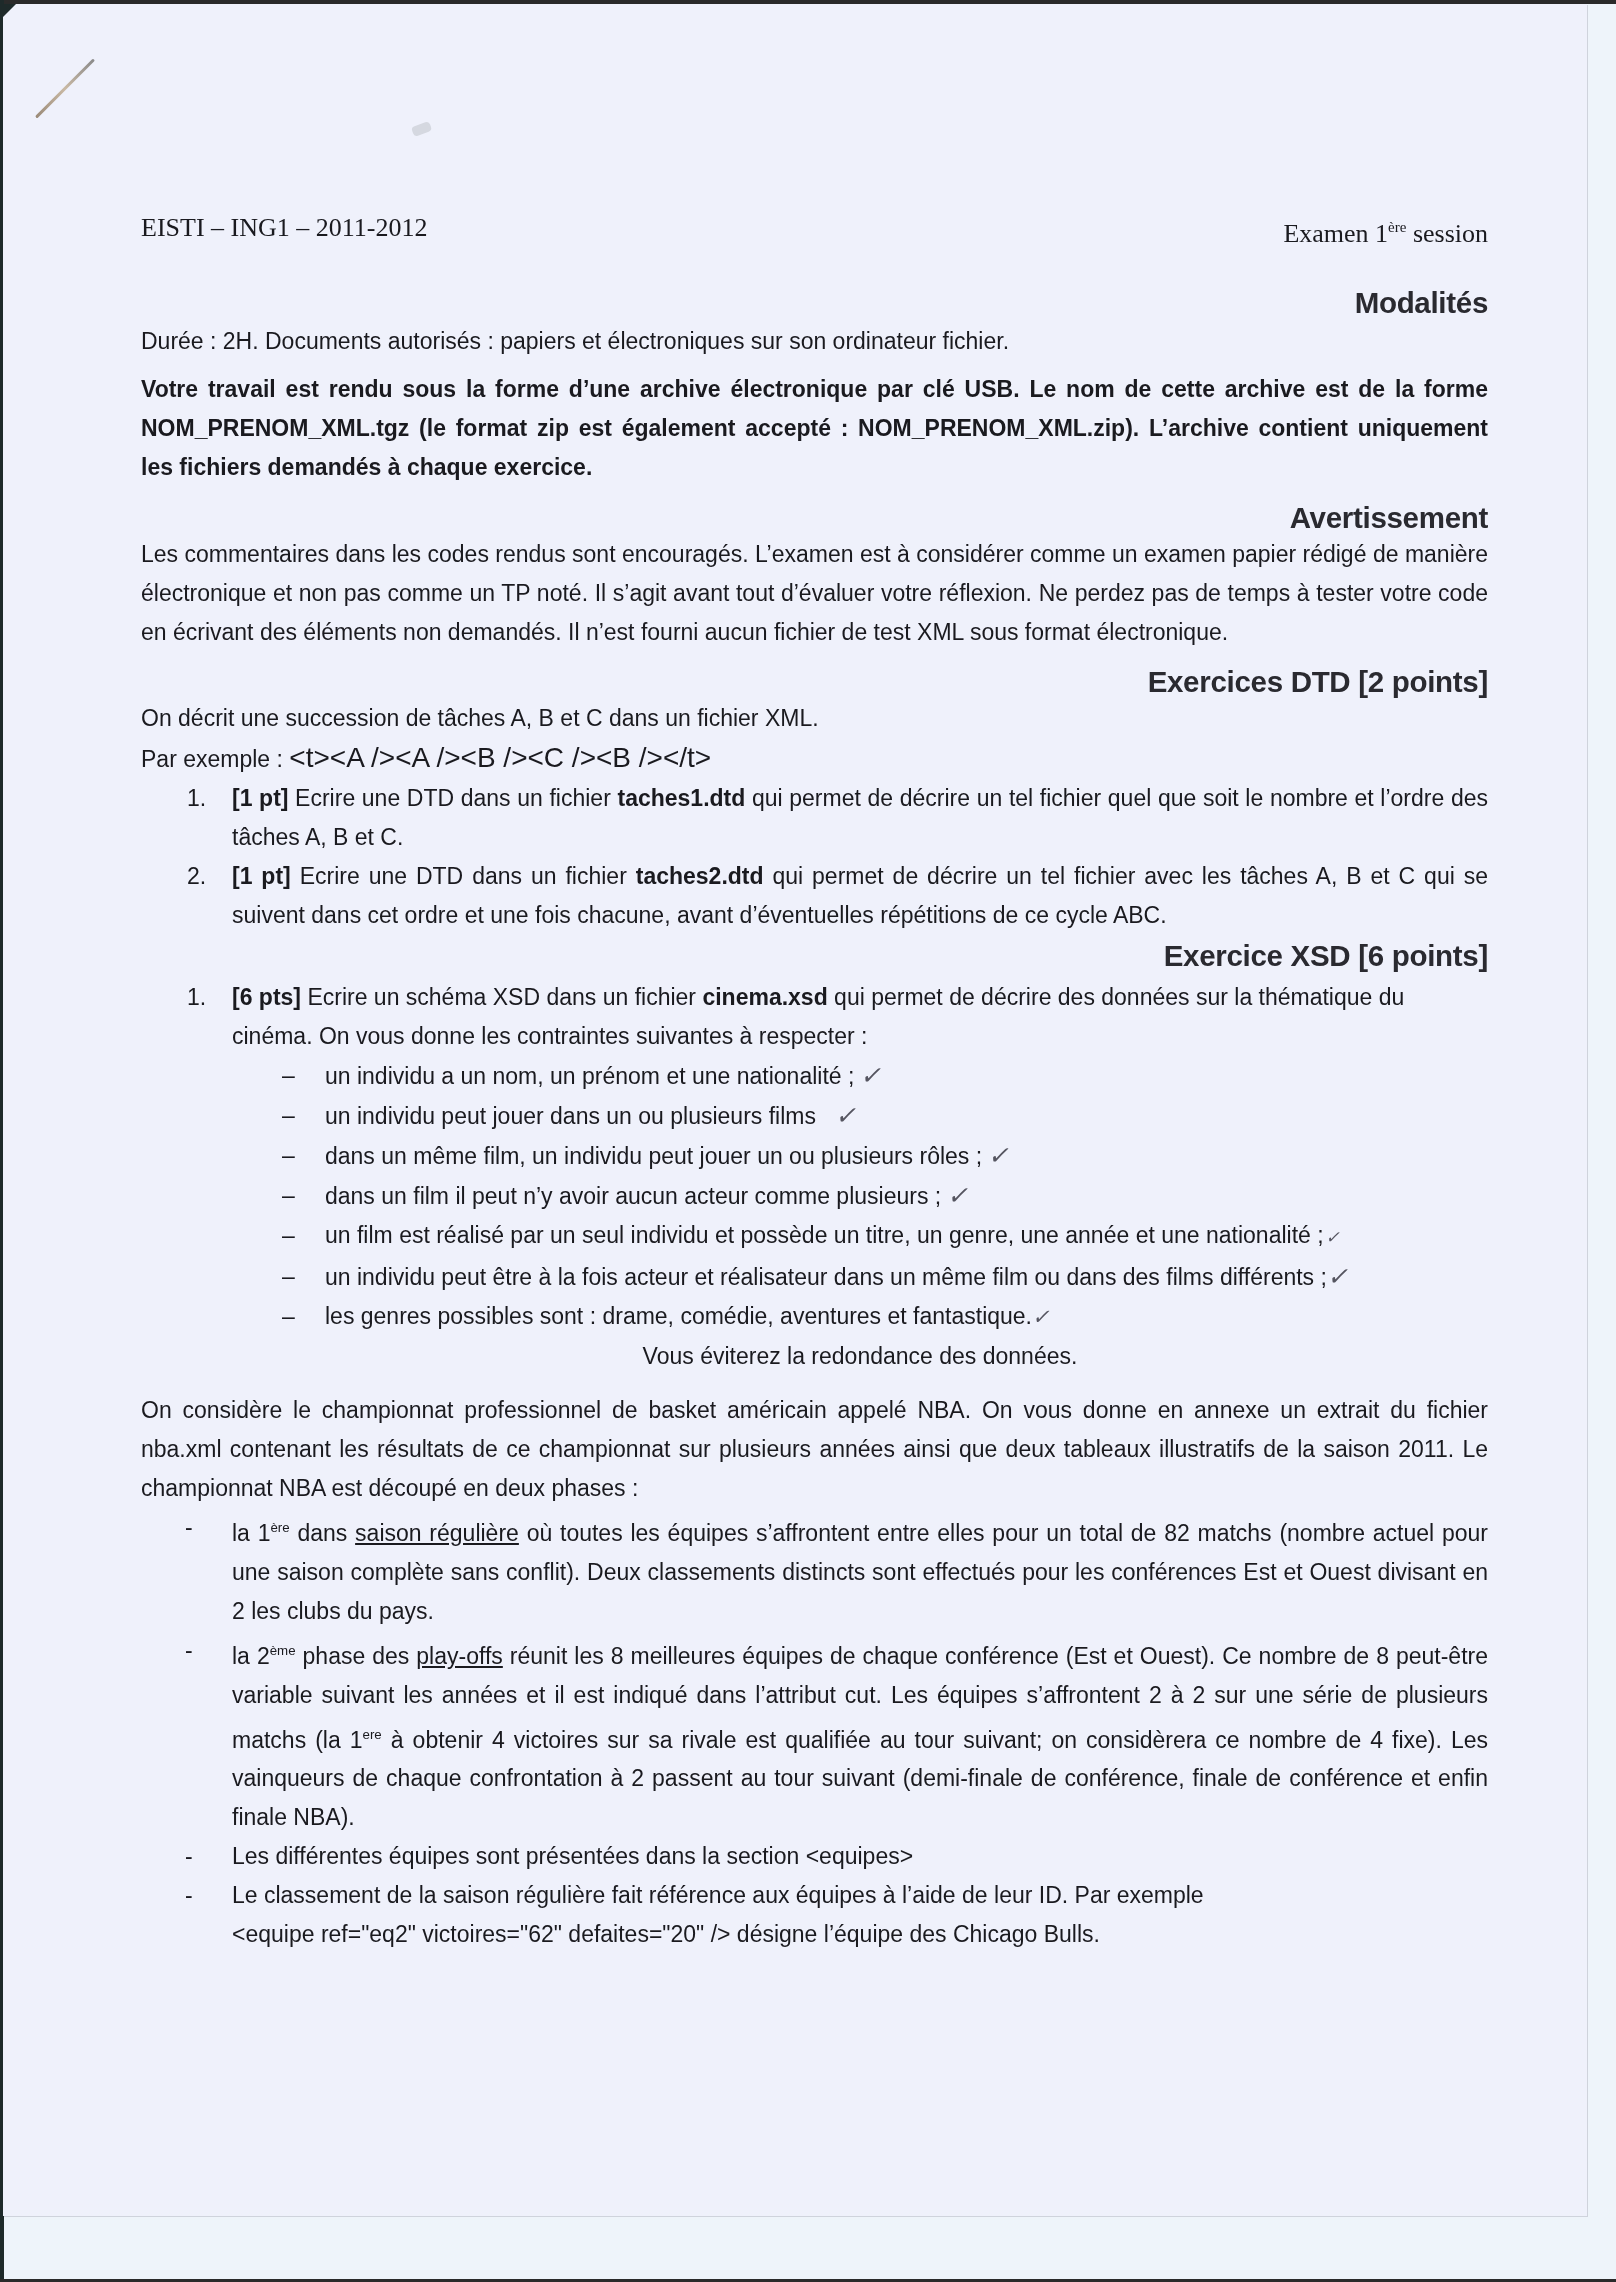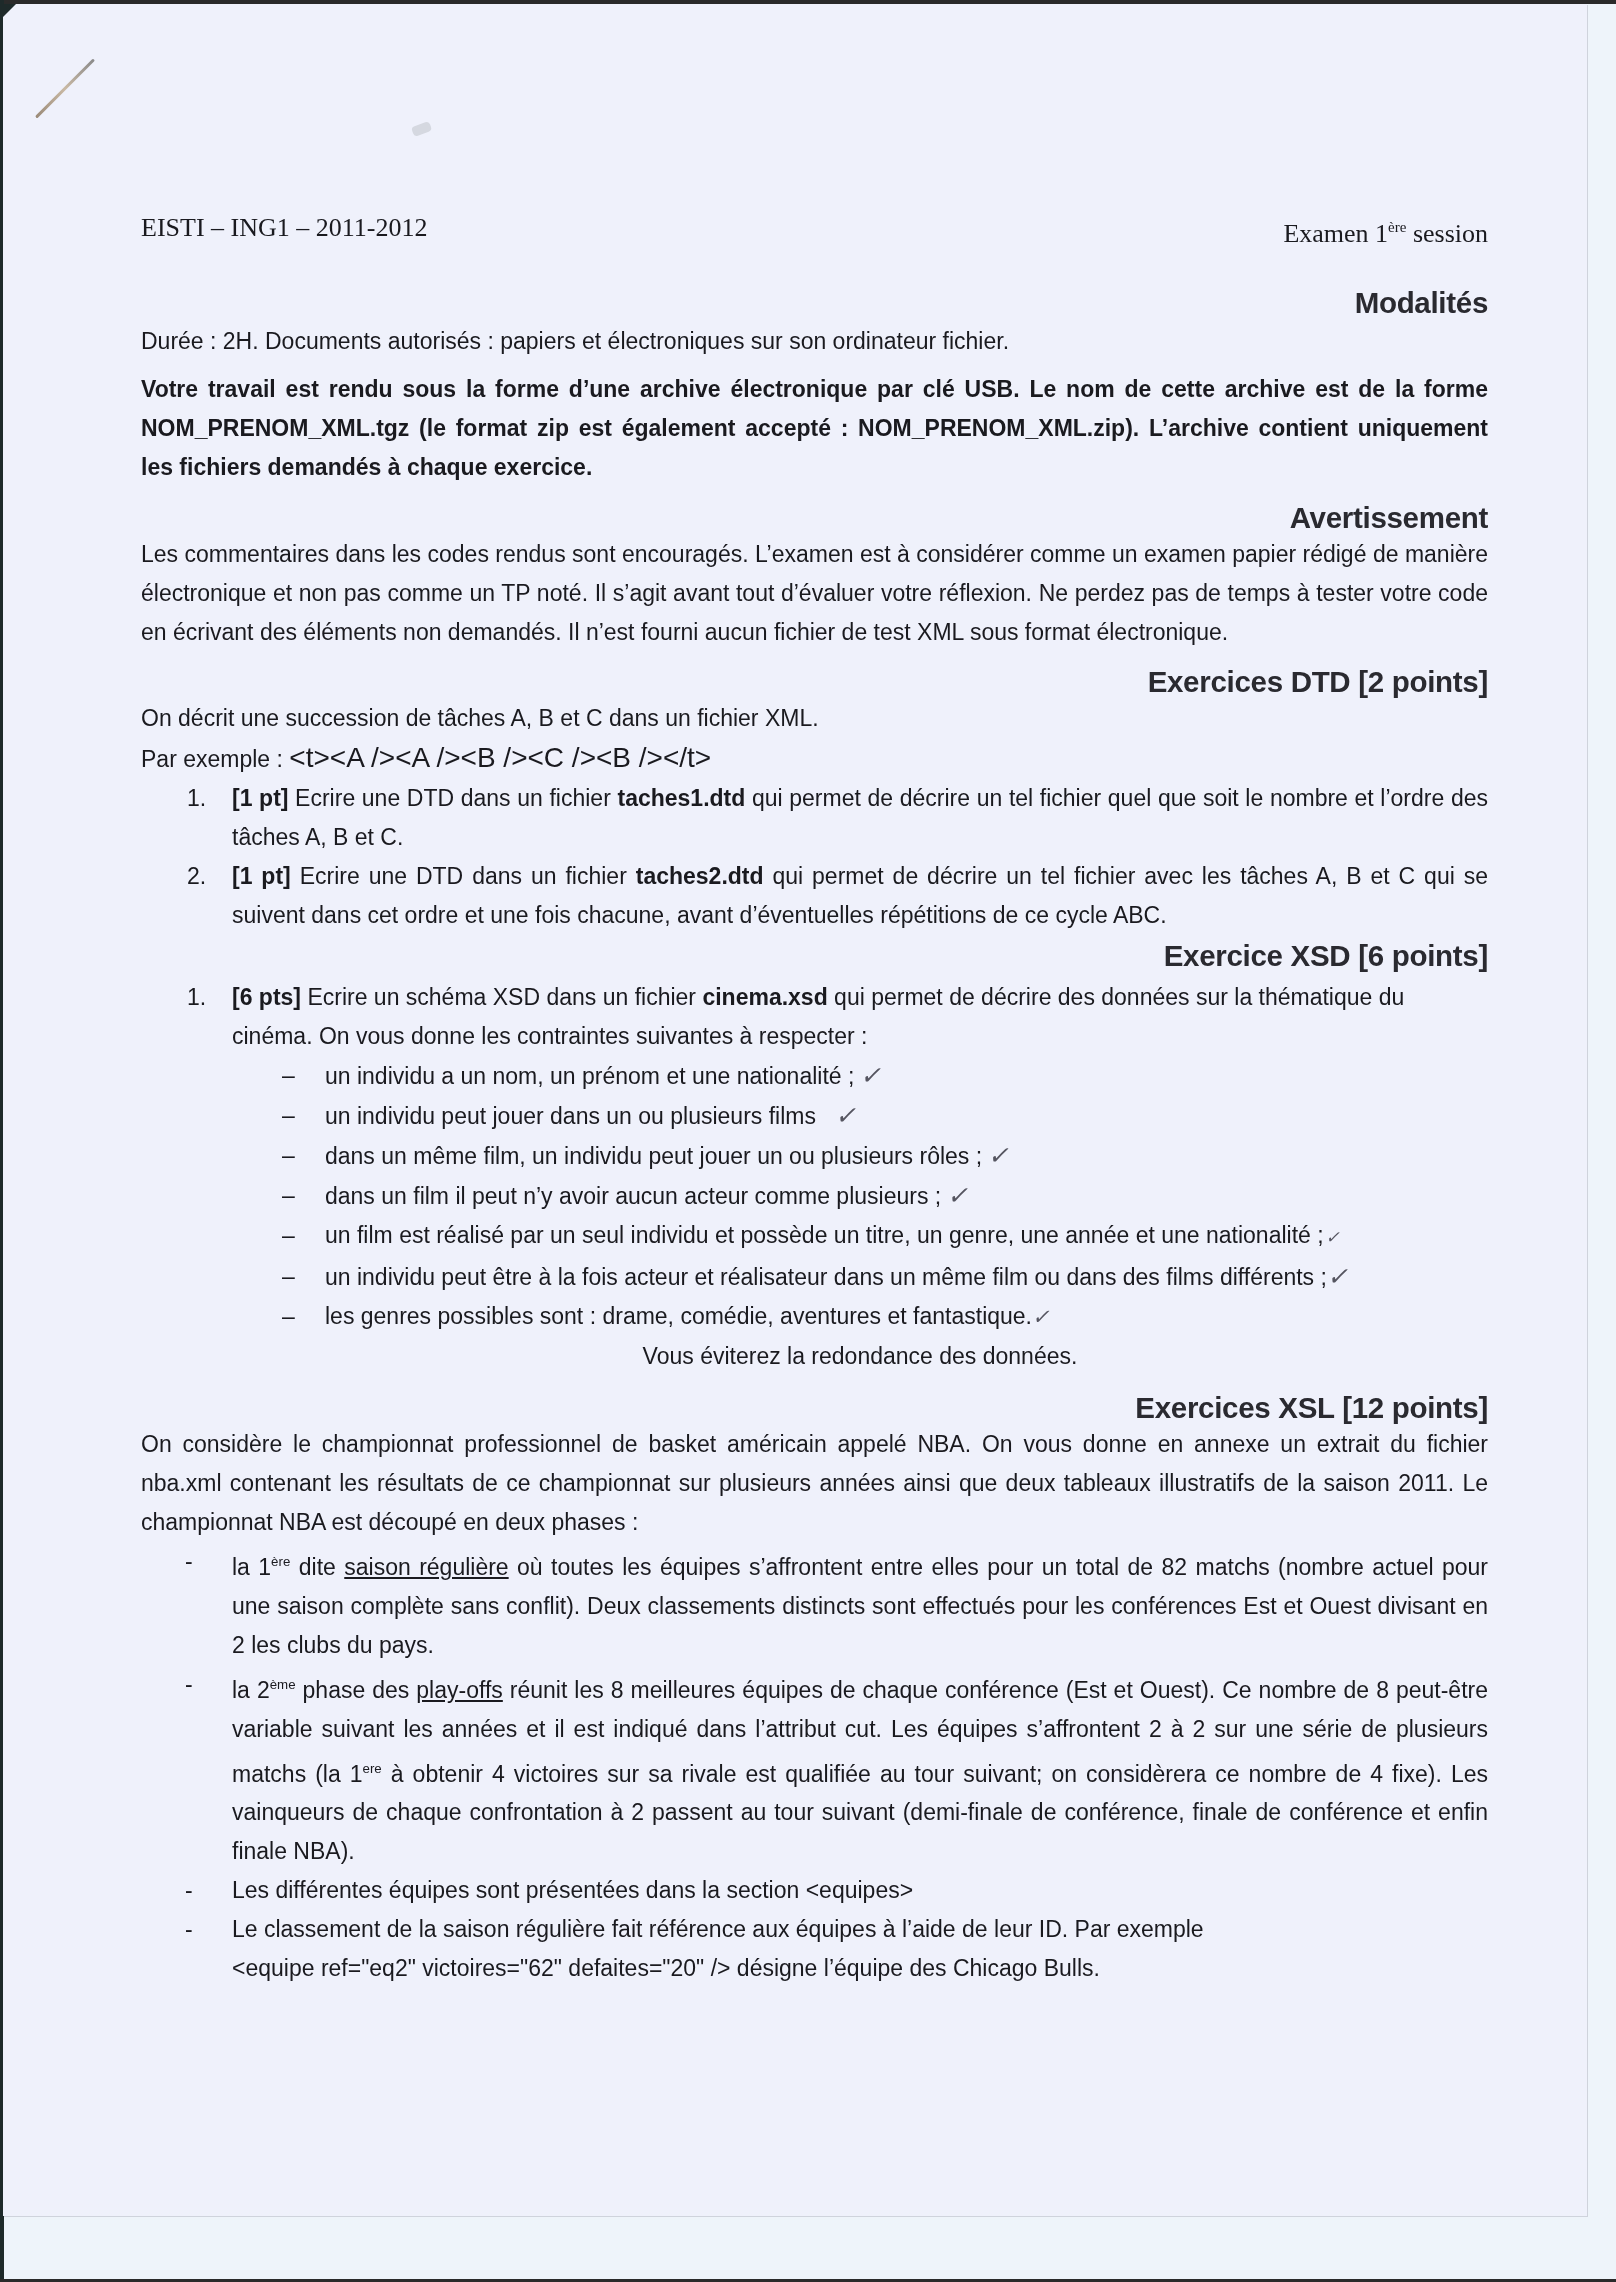--- a/index.html
+++ b/index.html
@@ -112,24 +112,23 @@
       <li><span class="marker">–</span><span>dans un même film, un individu peut jouer un ou plusieurs rôles ;</span><span class="check">✓</span></li>
       <li><span class="marker">–</span><span>dans un film il peut n’y avoir aucun acteur comme plusieurs ;</span><span class="check">✓</span></li>
       <li><span class="marker">–</span><span>un film est réalisé par un seul individu et possède un titre, un genre, une année et une nationalité ;</span><span class="check" style="font-size:17px;margin-left:1.9px;">✓</span></li>
       <li><span class="marker">–</span><span>un individu peut être à la fois acteur et réalisateur dans un même film ou dans des films différents ;</span><span class="check" style="margin-left:0;">✓</span></li>
       <li><span class="marker">–</span><span>les genres possibles sont : drame, comédie, aventures et fantastique.</span><span class="check" style="margin-left:0;font-size:21px;">✓</span></li>
     </ul>
     <p style="padding-left:91px;text-align:center;">Vous éviterez la redondance des données.</p>
   </div>
 
   <div style="margin-top:15px;">
-    <h2>Exercices XSL [12 points]</h2>
     <p class="just" style="margin-top:0;">On considère le championnat professionnel de basket américain appelé NBA. On vous donne en annexe un extrait du fichier nba.xml contenant les résultats de ce championnat sur plusieurs années ainsi que deux tableaux illustratifs de la saison 2011. Le championnat NBA est découpé en deux phases :</p>
     <ul class="bul">
-      <li><span class="marker">-</span><span>la 1</span><sup class="small">ère</sup><span> dite </span><span class="u">saison régulière</span><span> où toutes les équipes s’affrontent entre elles pour un total de 82 matchs (nombre actuel pour une saison complète sans conflit). Deux classements distincts sont effectués pour les conférences Est et Ouest divisant en 2 les clubs du pays.</span></li>
+      <li><span class="marker">-</span><span>la 1</span><sup class="small">ère</sup><span> dans </span><span class="u">saison régulière</span><span> où toutes les équipes s’affrontent entre elles pour un total de 82 matchs (nombre actuel pour une saison complète sans conflit). Deux classements distincts sont effectués pour les conférences Est et Ouest divisant en 2 les clubs du pays.</span></li>
       <li><span class="marker">-</span><span>la 2</span><sup class="small">ème</sup><span> phase des </span><span class="u">play-offs</span><span> réunit les 8 meilleures équipes de chaque conférence (Est et Ouest). Ce nombre de 8 peut-être variable suivant les années et il est indiqué dans l’attribut cut. Les équipes s’affrontent 2 à 2 sur une série de plusieurs matchs (la 1</span><sup class="small">ere</sup><span> à obtenir 4 victoires sur sa rivale est qualifiée au tour suivant; on considèrera ce  nombre de 4 fixe). Les vainqueurs de chaque confrontation à 2 passent au tour suivant (demi-finale de conférence, finale de conférence et enfin finale NBA).</span></li>
       <li><span class="marker">-</span><span>Les différentes équipes sont présentées dans la section &lt;equipes&gt;</span></li>
       <li style="text-align:left;"><span class="marker">-</span><span>Le classement de la saison régulière fait référence aux équipes à l’aide de leur ID. Par exemple</span><br><span>&lt;equipe ref="eq2" victoires="62" defaites="20" /&gt; désigne l’équipe des Chicago Bulls.</span></li>
     </ul>
   </div>
 
 </div>
 
 
 </body></html>

